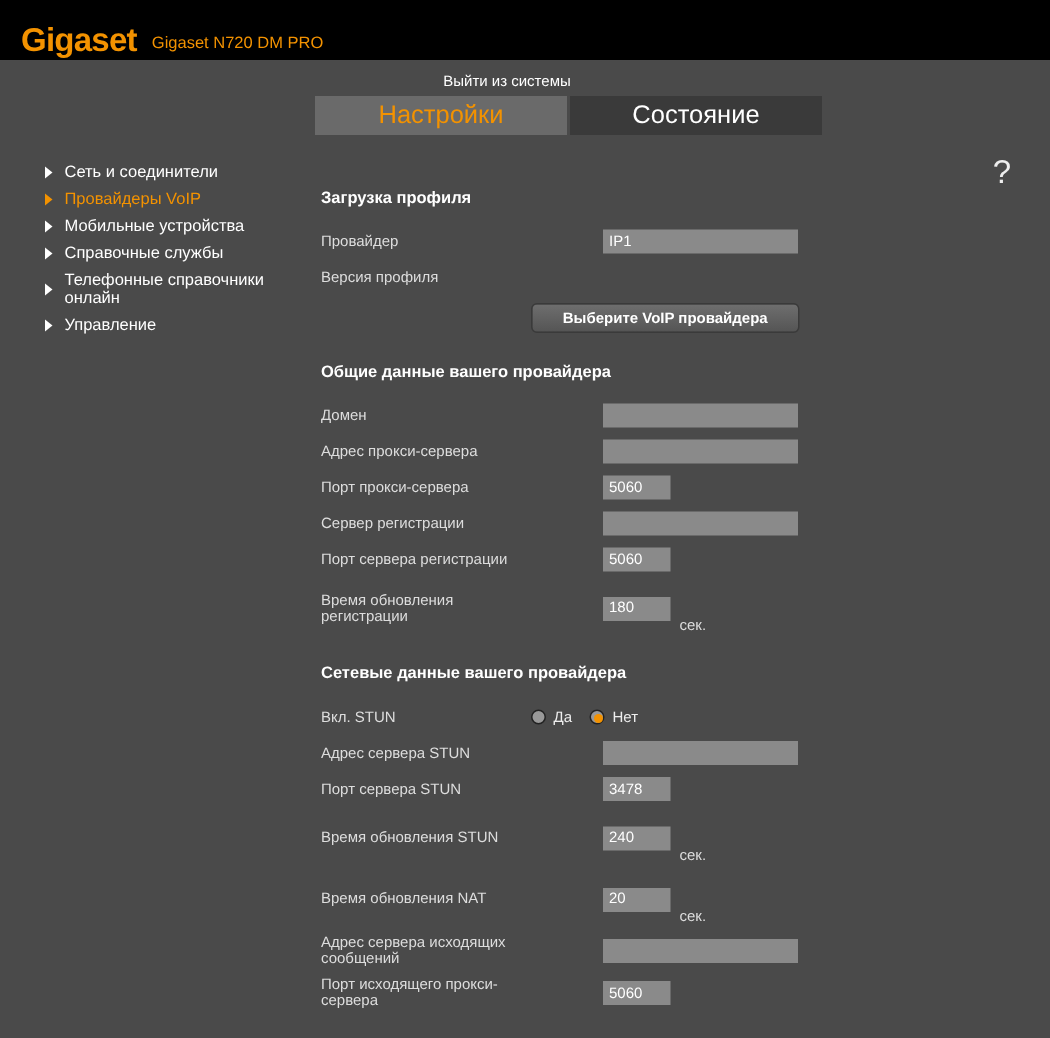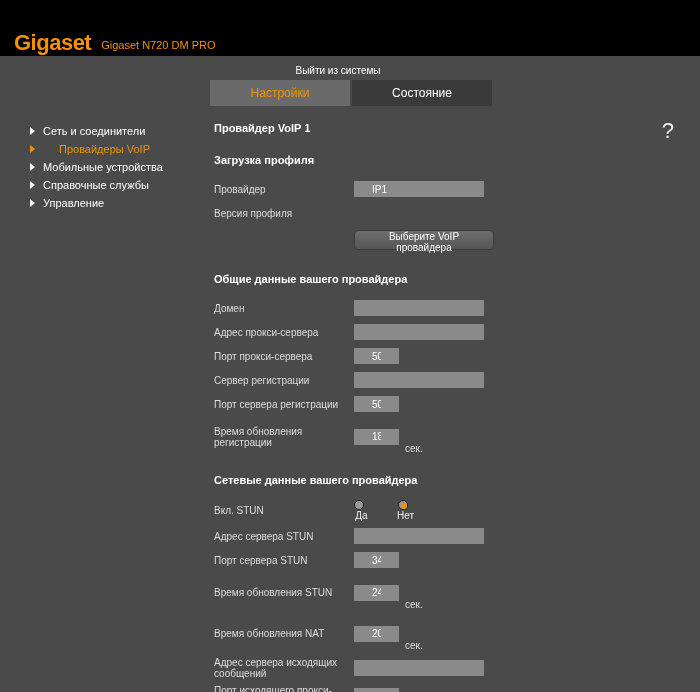--- a/index.html
+++ b/index.html
@@ -1,48 +1,48 @@
 <!DOCTYPE html>
 <html><head>
 <meta charset="utf-8">
 <style>
   * { box-sizing: border-box; }
   html, body { margin:0; padding:0; width:700px; height:692px; font-family: Arial, sans-serif; font-size:11px; color:#fff; background:#111; }
   .page { width:700px; height:692px; background:#4a4a4a; overflow:hidden; position:relative; }
-  .topbar { height:56px; background:#000; padding:4px 14px 0 14px; display:flex; align-items:flex-end; }
+  .topbar { height:40px; background:#000; padding:4px 14px 0 14px; display:flex; align-items:flex-end; }
   .logo { font-family: "Arial Black", Arial, sans-serif; font-size:22px; font-weight:900; color:#f39200; letter-spacing:-0.5px; margin-right:10px; }
   .model { font-size:11px; color:#f39200; margin-bottom:5px; }
   .logout-row { text-align:center; padding:8px 24px 4px 0; }
   .logout-row a { color:#fff; font-size:10px; text-decoration:none; }
   .tabs { display:flex; margin-left:210px; }
-  .tab { width:140px; height:26px; line-height:26px; text-align:center; font-size:12px; cursor:pointer; }
+  .tab { width:168px; height:26px; line-height:26px; text-align:center; font-size:17px; cursor:pointer; }
   .tab.active { background:#6a6a6a; color:#f39200; }
   .tab.inactive { background:#3a3a3a; color:#fff; margin-left:2px; }
   .body { display:flex; }
   .sidebar { width:200px; padding:16px 0 0 18px; }
   .side-item { display:flex; align-items:center; font-size:11px; padding:3px 12px; cursor:pointer; }
   .side-item .tri { width:0;height:0;border-top:4px solid transparent;border-bottom:4px solid transparent;border-left:5px solid #fff; margin-right:8px; }
-  .side-item.selected { color:#f39200;gap:16px; }
+  .side-item.selected { color:#f39200; }
   .side-item.selected .tri { border-left-color:#f39200; }
   .content { flex:1; padding:16px 28px 12px 14px; position:relative; }
   .help { position:absolute; right:26px; top:12px; font-size:22px; color:#eee; font-weight:300; cursor:pointer; }
   .section-title { font-weight:bold; font-size:11px; margin:0 0 14px 0; color:#fff; }
   .section-title.sub { margin-top:20px; }
   .row { display:flex; align-items:center; margin:6px 0; min-height:18px; }
   .row .label { width:140px; font-size:10px; color:#ddd; }
   .row .field { flex:1; display:flex; align-items:center; }
   input[type=text].wide { width:130px; }
   input[type=text].med { width:45px; }
-  input[type=text] { background:#8a8a8a; border:none; height:16px; padding:0 18px; font-size:10px; color:#fff; }
+  input[type=text] { background:#8a8a8a; border:none; height:16px; padding:0 4px; font-size:10px; color:#fff;margin-left:48px; }
   .unit { margin-left:6px; font-size:10px; color:#ddd;margin-top:24px; }
   .btn { background:linear-gradient(#6e6e6e,#555); border:1px solid #3a3a3a; color:#fff; font-size:10px; height:20px; padding:0 14px; border-radius:4px; cursor:pointer; }
-  .btn-wide { width:140px; }
+  .btn-wide { width:179px;font-weight:bold; }
   .select-btn-row { margin:8px 0 6px 140px; }
   .radio-group { display:flex; align-items:center; gap:4px; flex-wrap:wrap; }
-  .radio { display:flex; align-items:center; margin-right:24px;flex-direction:column; }
+  .radio { display:flex; align-items:center; margin-right:8px; }
   .rcircle { width:10px; height:10px; border-radius:50%; border:1px solid #222; background:#999; margin-right:5px; position:relative; flex-shrink:0; }
   .rcircle.on::after { content:""; position:absolute; left:2px; top:2px; width:6px; height:6px; border-radius:50%; background:#f39200; }
   .rlabel { font-size:10px; color:#eee; }
 </style>
 </head>
 <body>
 
 <div class="page">
   <div class="topbar">
     <span class="logo">Gigaset</span>
@@ -69,28 +69,31 @@
       <div class="side-item">
           <span class="tri"></span>
           <span>Мобильные устройства</span>
         </div>
       <div class="side-item">
           <span class="tri"></span>
           <span>Справочные службы</span>
         </div>
       <div class="side-item">
           <span class="tri"></span>
+          <span>Телефонные справочники онлайн</span>
+        </div>
+      <div class="side-item">
+          <span class="tri"></span>
           <span>Управление</span>
         </div>
     </div>
 
     <div class="content">
       <span class="help">?</span>
 
-      <div class="section-title">Провайдер VoIP 1</div>
 
       <div class="section-title sub">Загрузка профиля</div>
       <div class="row">
         <div class="label">Провайдер</div>
         <div class="field">
             <input type="text" class="wide" value="IP1" style="">
           </div>
       </div>
       <div class="row">
         <div class="label">Версия профиля</div>

